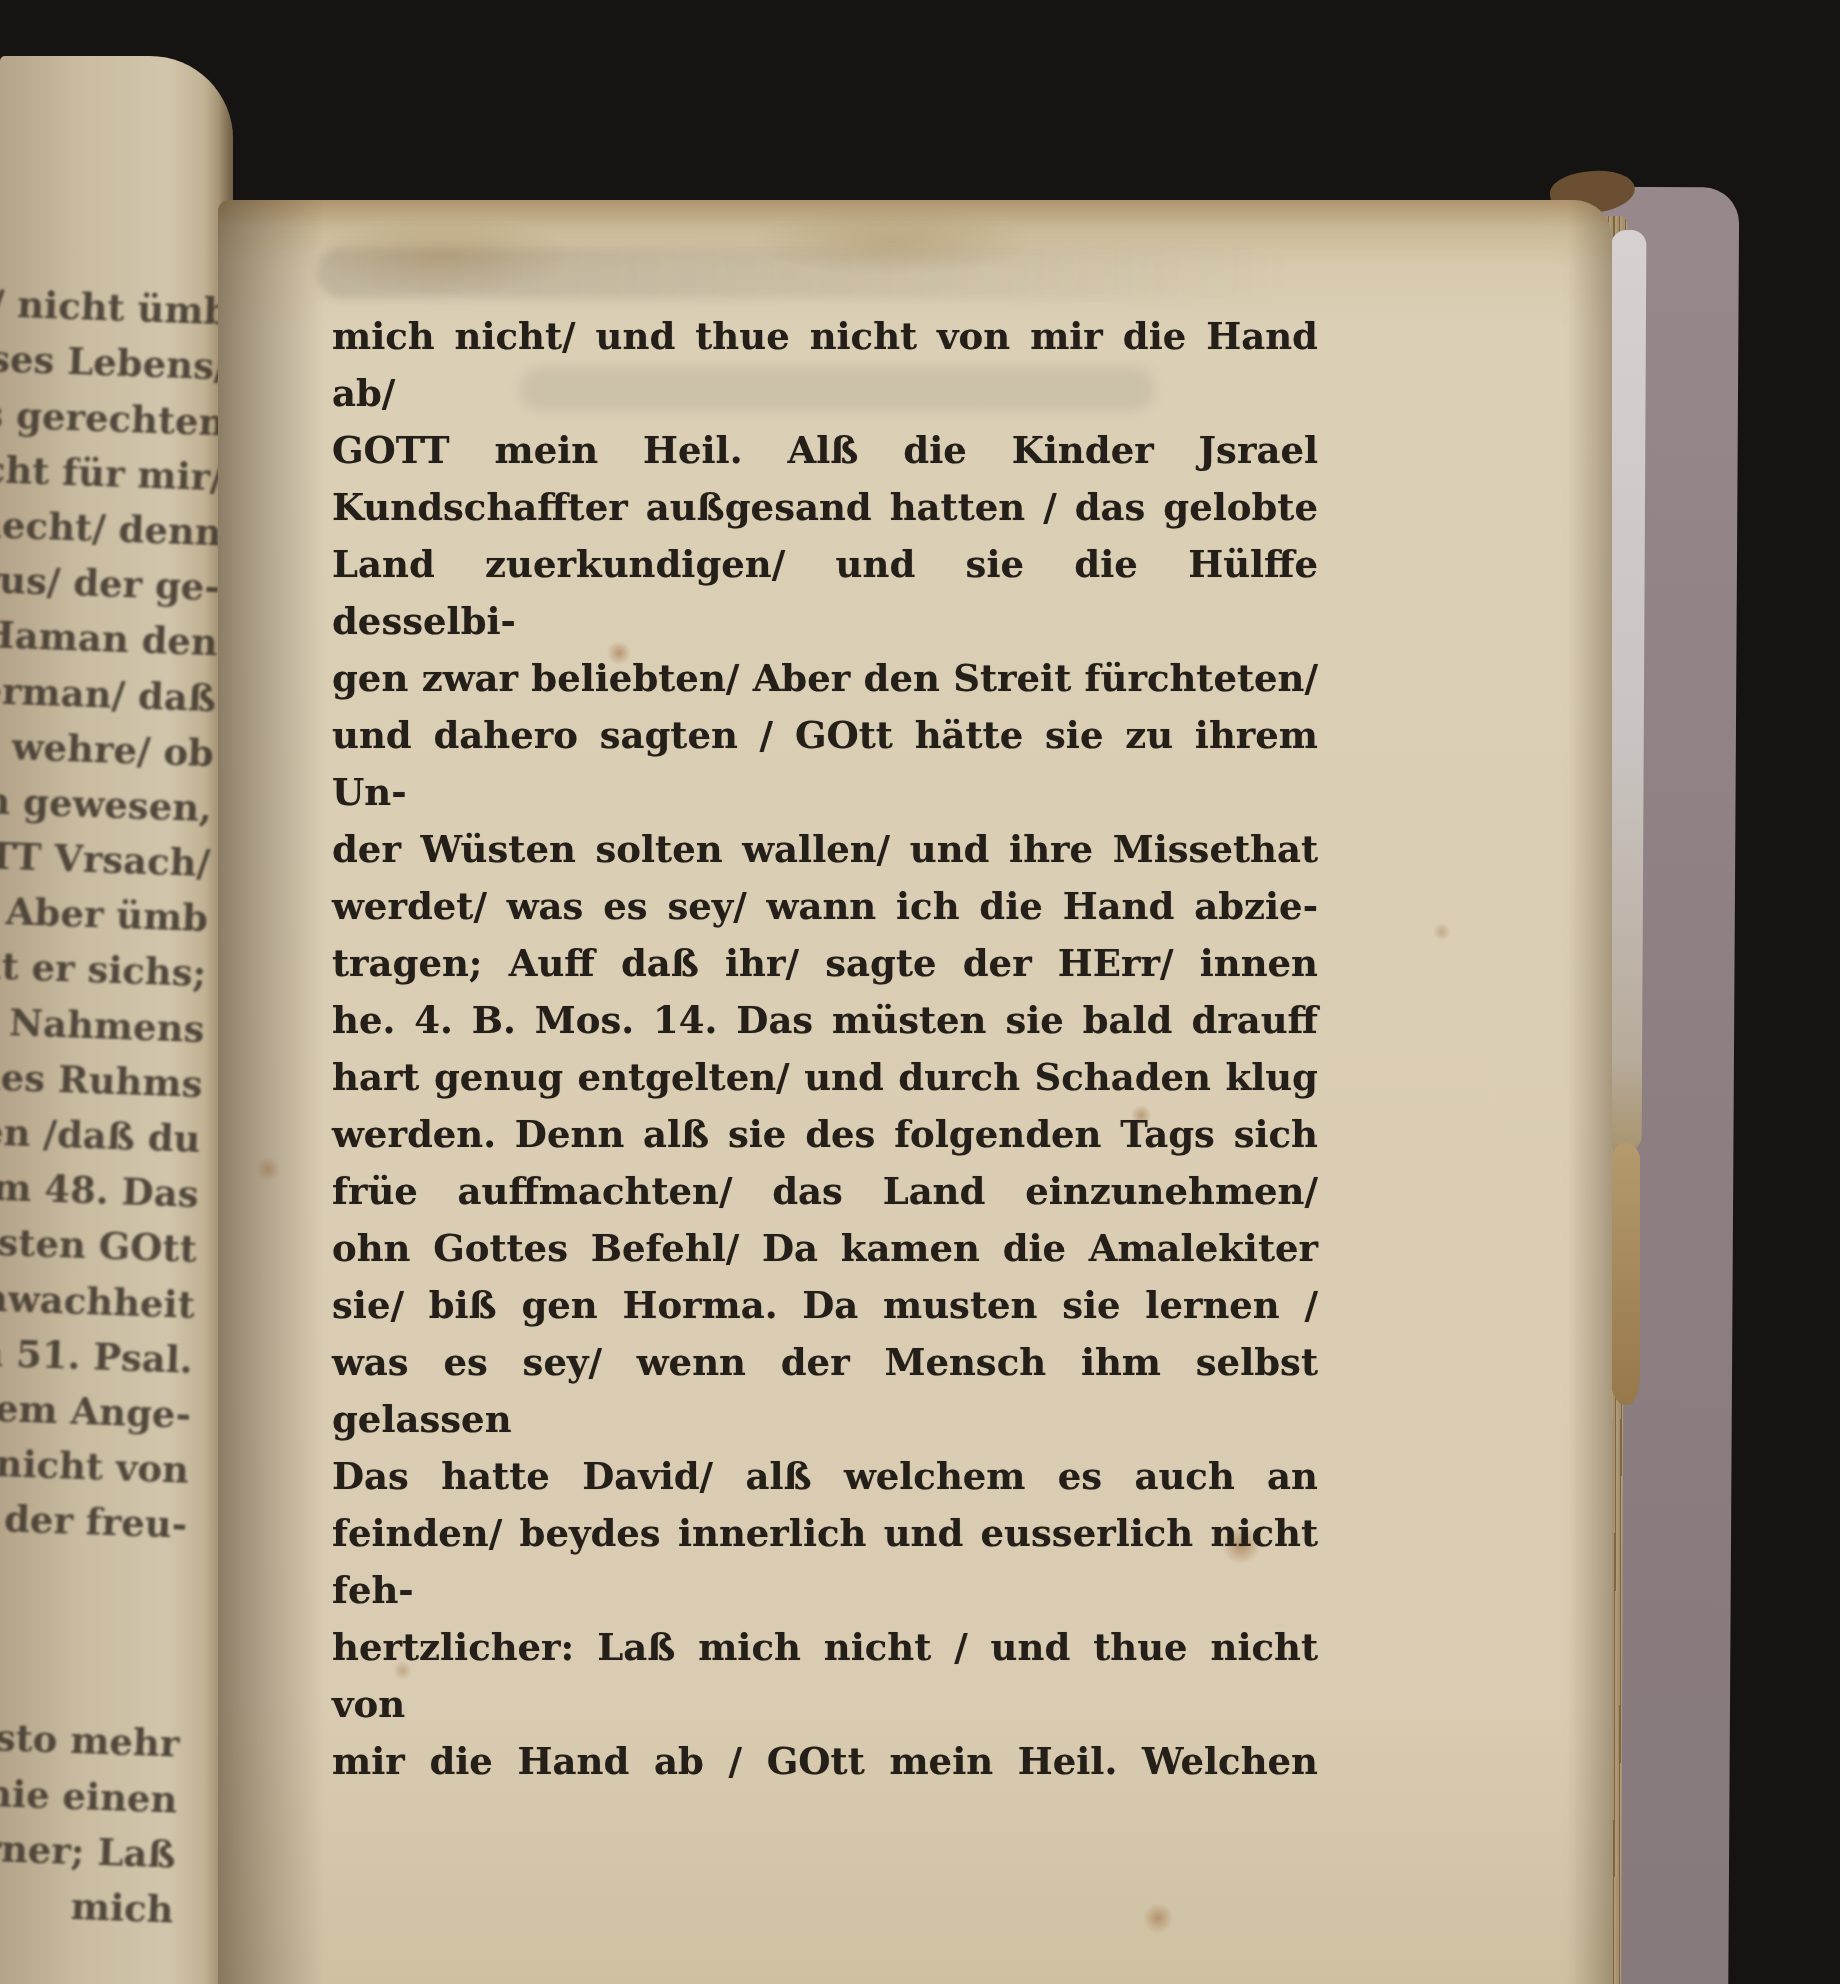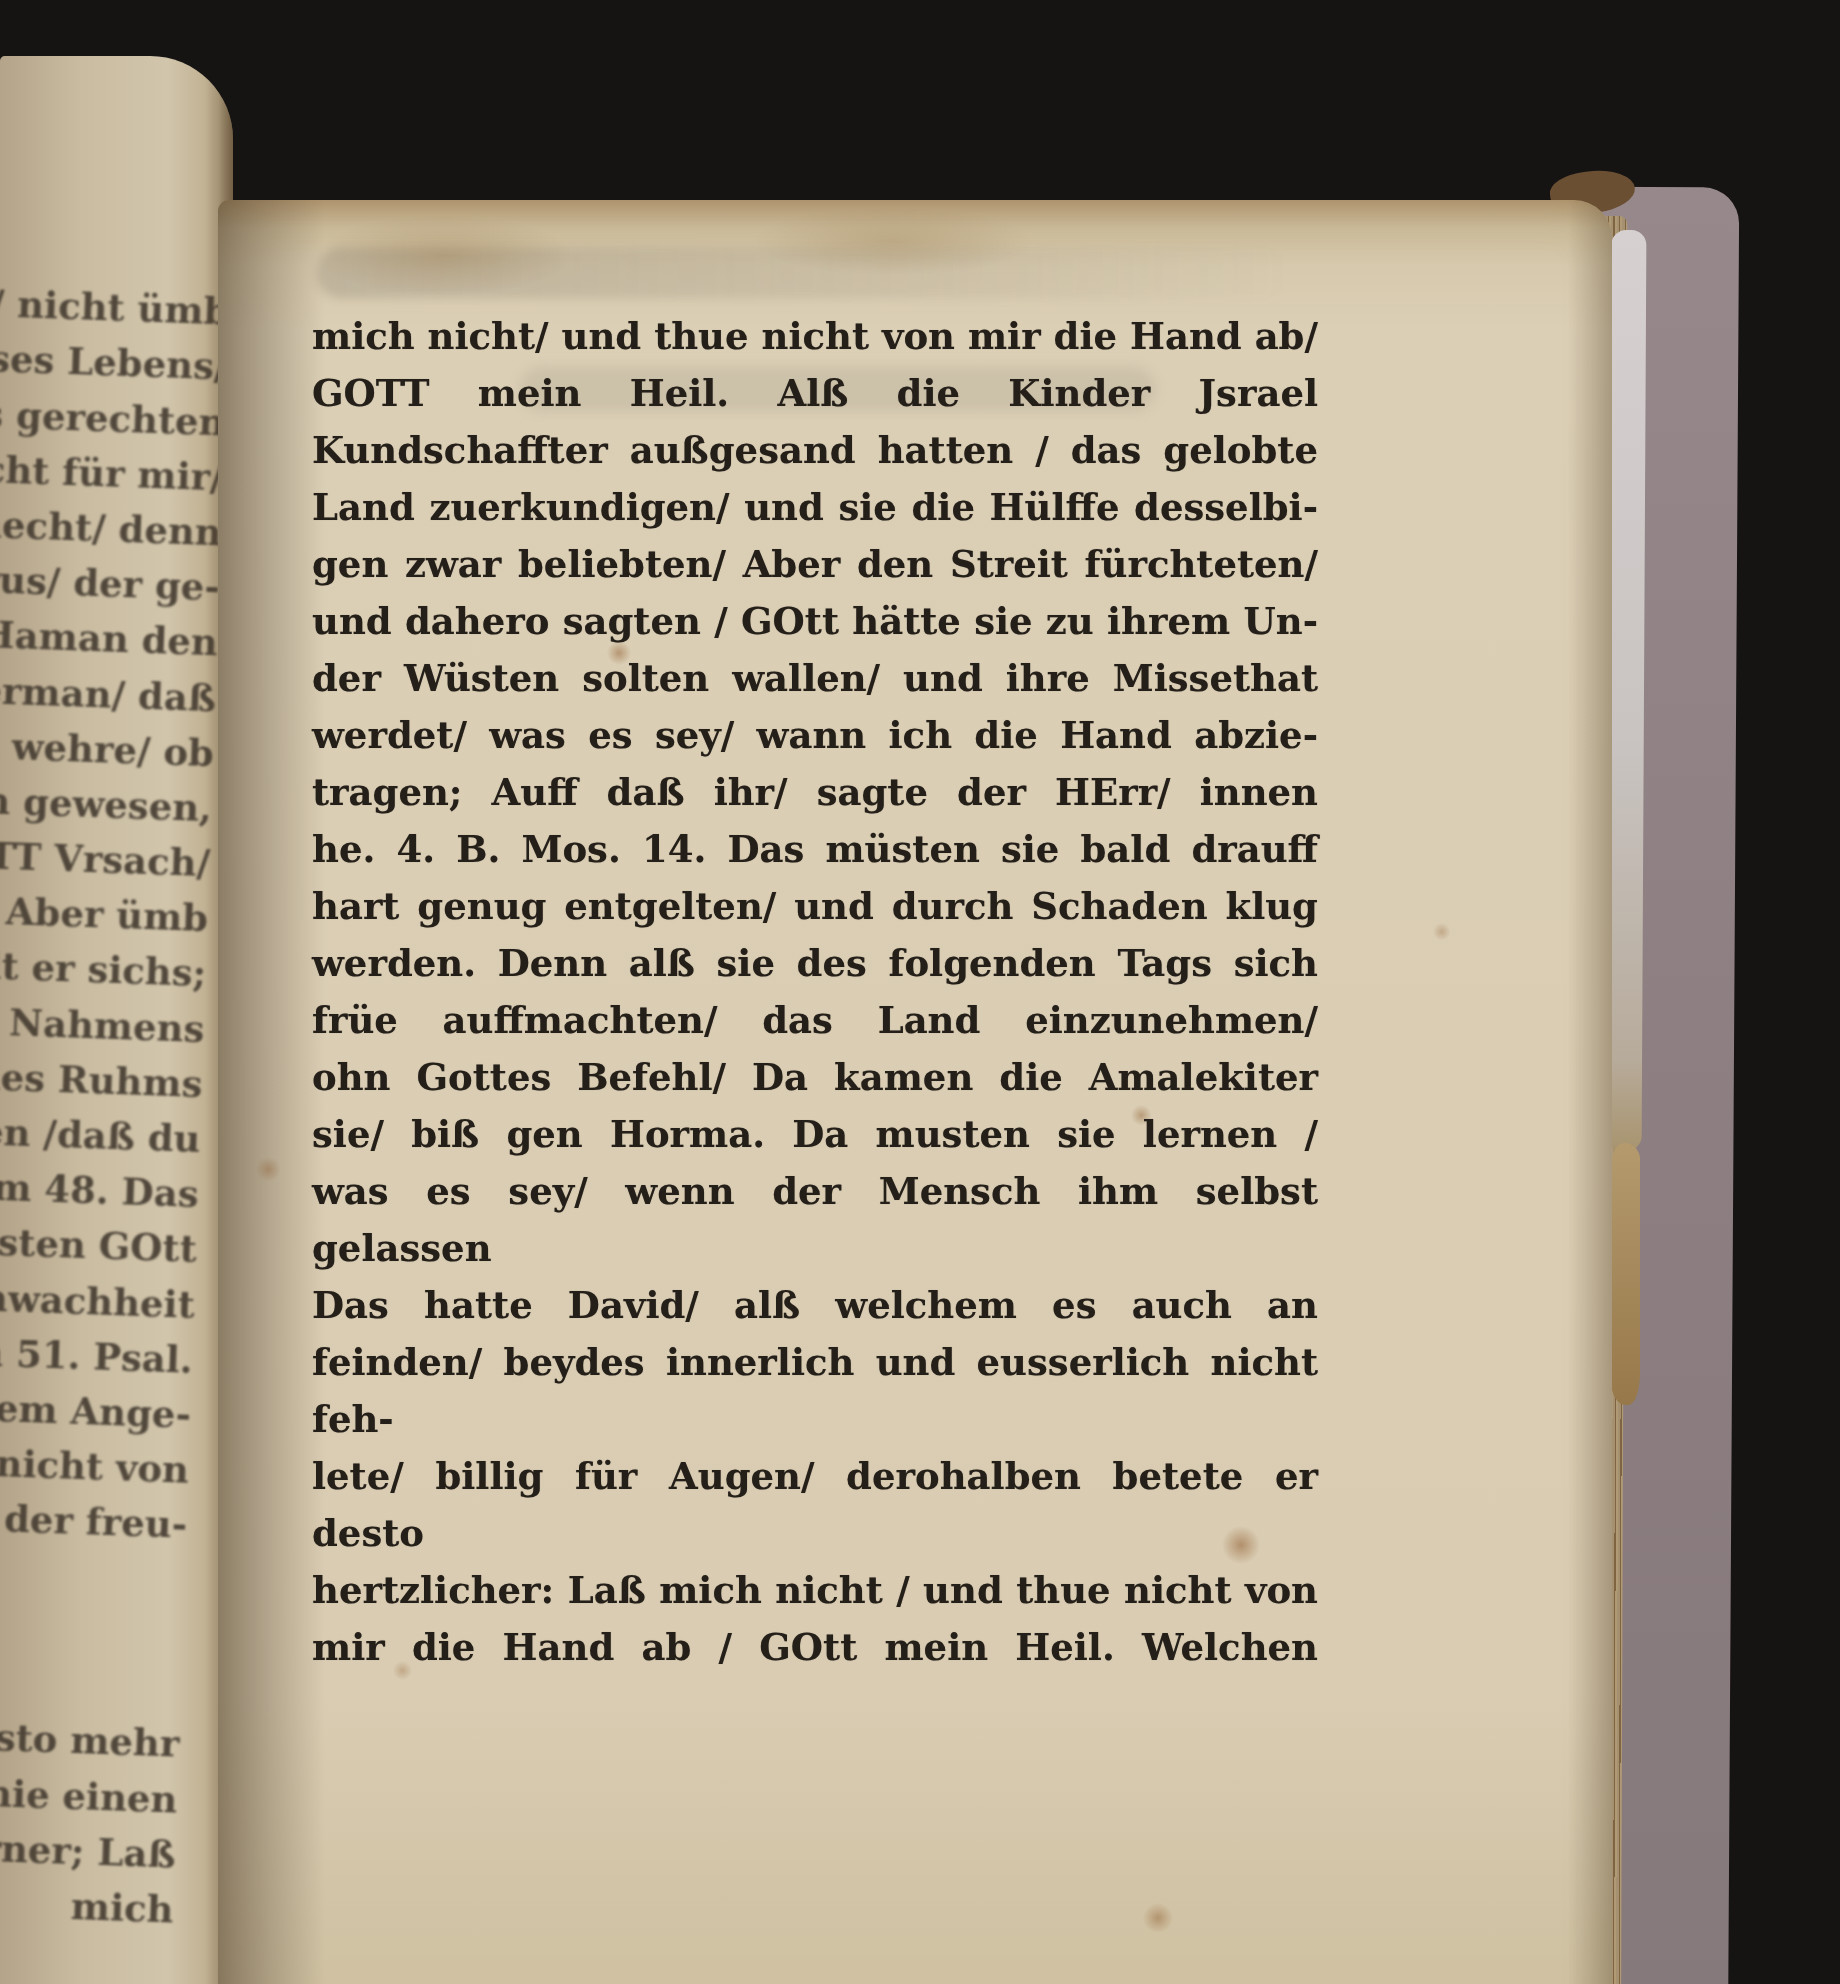--- a/index.html
+++ b/index.html
@@ -51,21 +51,21 @@
     radial-gradient(closest-side,rgba(139,84,37,.30),rgba(139,84,37,0)) 175px 1461px/19px 19px no-repeat;}
   .ghost1{position:absolute;left:99px;top:48px;width:973px;height:50px;border-radius:24px;
     background:linear-gradient(90deg,rgba(105,98,88,.22),rgba(105,98,88,.10) 60%,rgba(105,98,88,0));
     filter:blur(4.8px);}
   .ghost2{position:absolute;left:302px;top:167px;width:635px;height:44px;border-radius:24px;
     background:rgba(105,98,88,.13);filter:blur(5.6px);}
   
   .text-block{position:absolute;left:94px;top:108px;width:1006px;z-index:5;
     font-weight:700;font-size:37px;line-height:57px;color:#241f19;
     text-shadow:0 0 0.8px rgba(36,30,22,.35);}
-  .mline{text-align:justify;text-align-last:justify;white-space:normal;}
+  .mline{text-align:justify;text-align-last:justify;white-space:normal;margin-left:20px;}
 </style>
 </head>
 <body>
 
 <div class="stage">
 
   <div class="cover-right"></div>
 
   <div class="spine-frag"></div>
   <div class="leaf-edges"></div>
@@ -123,21 +123,20 @@
       <div class="mline">tragen; Auff daß ihr/ sagte der HErr/ innen</div>
       <div class="mline">he. 4. B. Mos. 14. Das müsten sie bald drauff</div>
       <div class="mline">hart genug entgelten/ und durch Schaden klug</div>
       <div class="mline">werden. Denn alß sie des folgenden Tags sich</div>
       <div class="mline">früe auffmachten/ das Land einzunehmen/</div>
       <div class="mline">ohn Gottes Befehl/ Da kamen die Amalekiter</div>
       <div class="mline">sie/ biß gen Horma. Da musten sie lernen /</div>
       <div class="mline">was es sey/ wenn der Mensch ihm selbst gelassen</div>
       <div class="mline">Das hatte David/ alß welchem es auch an</div>
       <div class="mline">feinden/ beydes innerlich und eusserlich nicht feh-</div>
-      <div class="mline">lete/ billig für Augen/ derohalben betete er desto</div>
       <div class="mline">hertzlicher: Laß mich nicht / und thue nicht von</div>
       <div class="mline">mir die Hand ab / GOtt mein Heil. Welchen</div>
 
     </div>
   </div>
 
 </div>
 
 
 </body></html>

